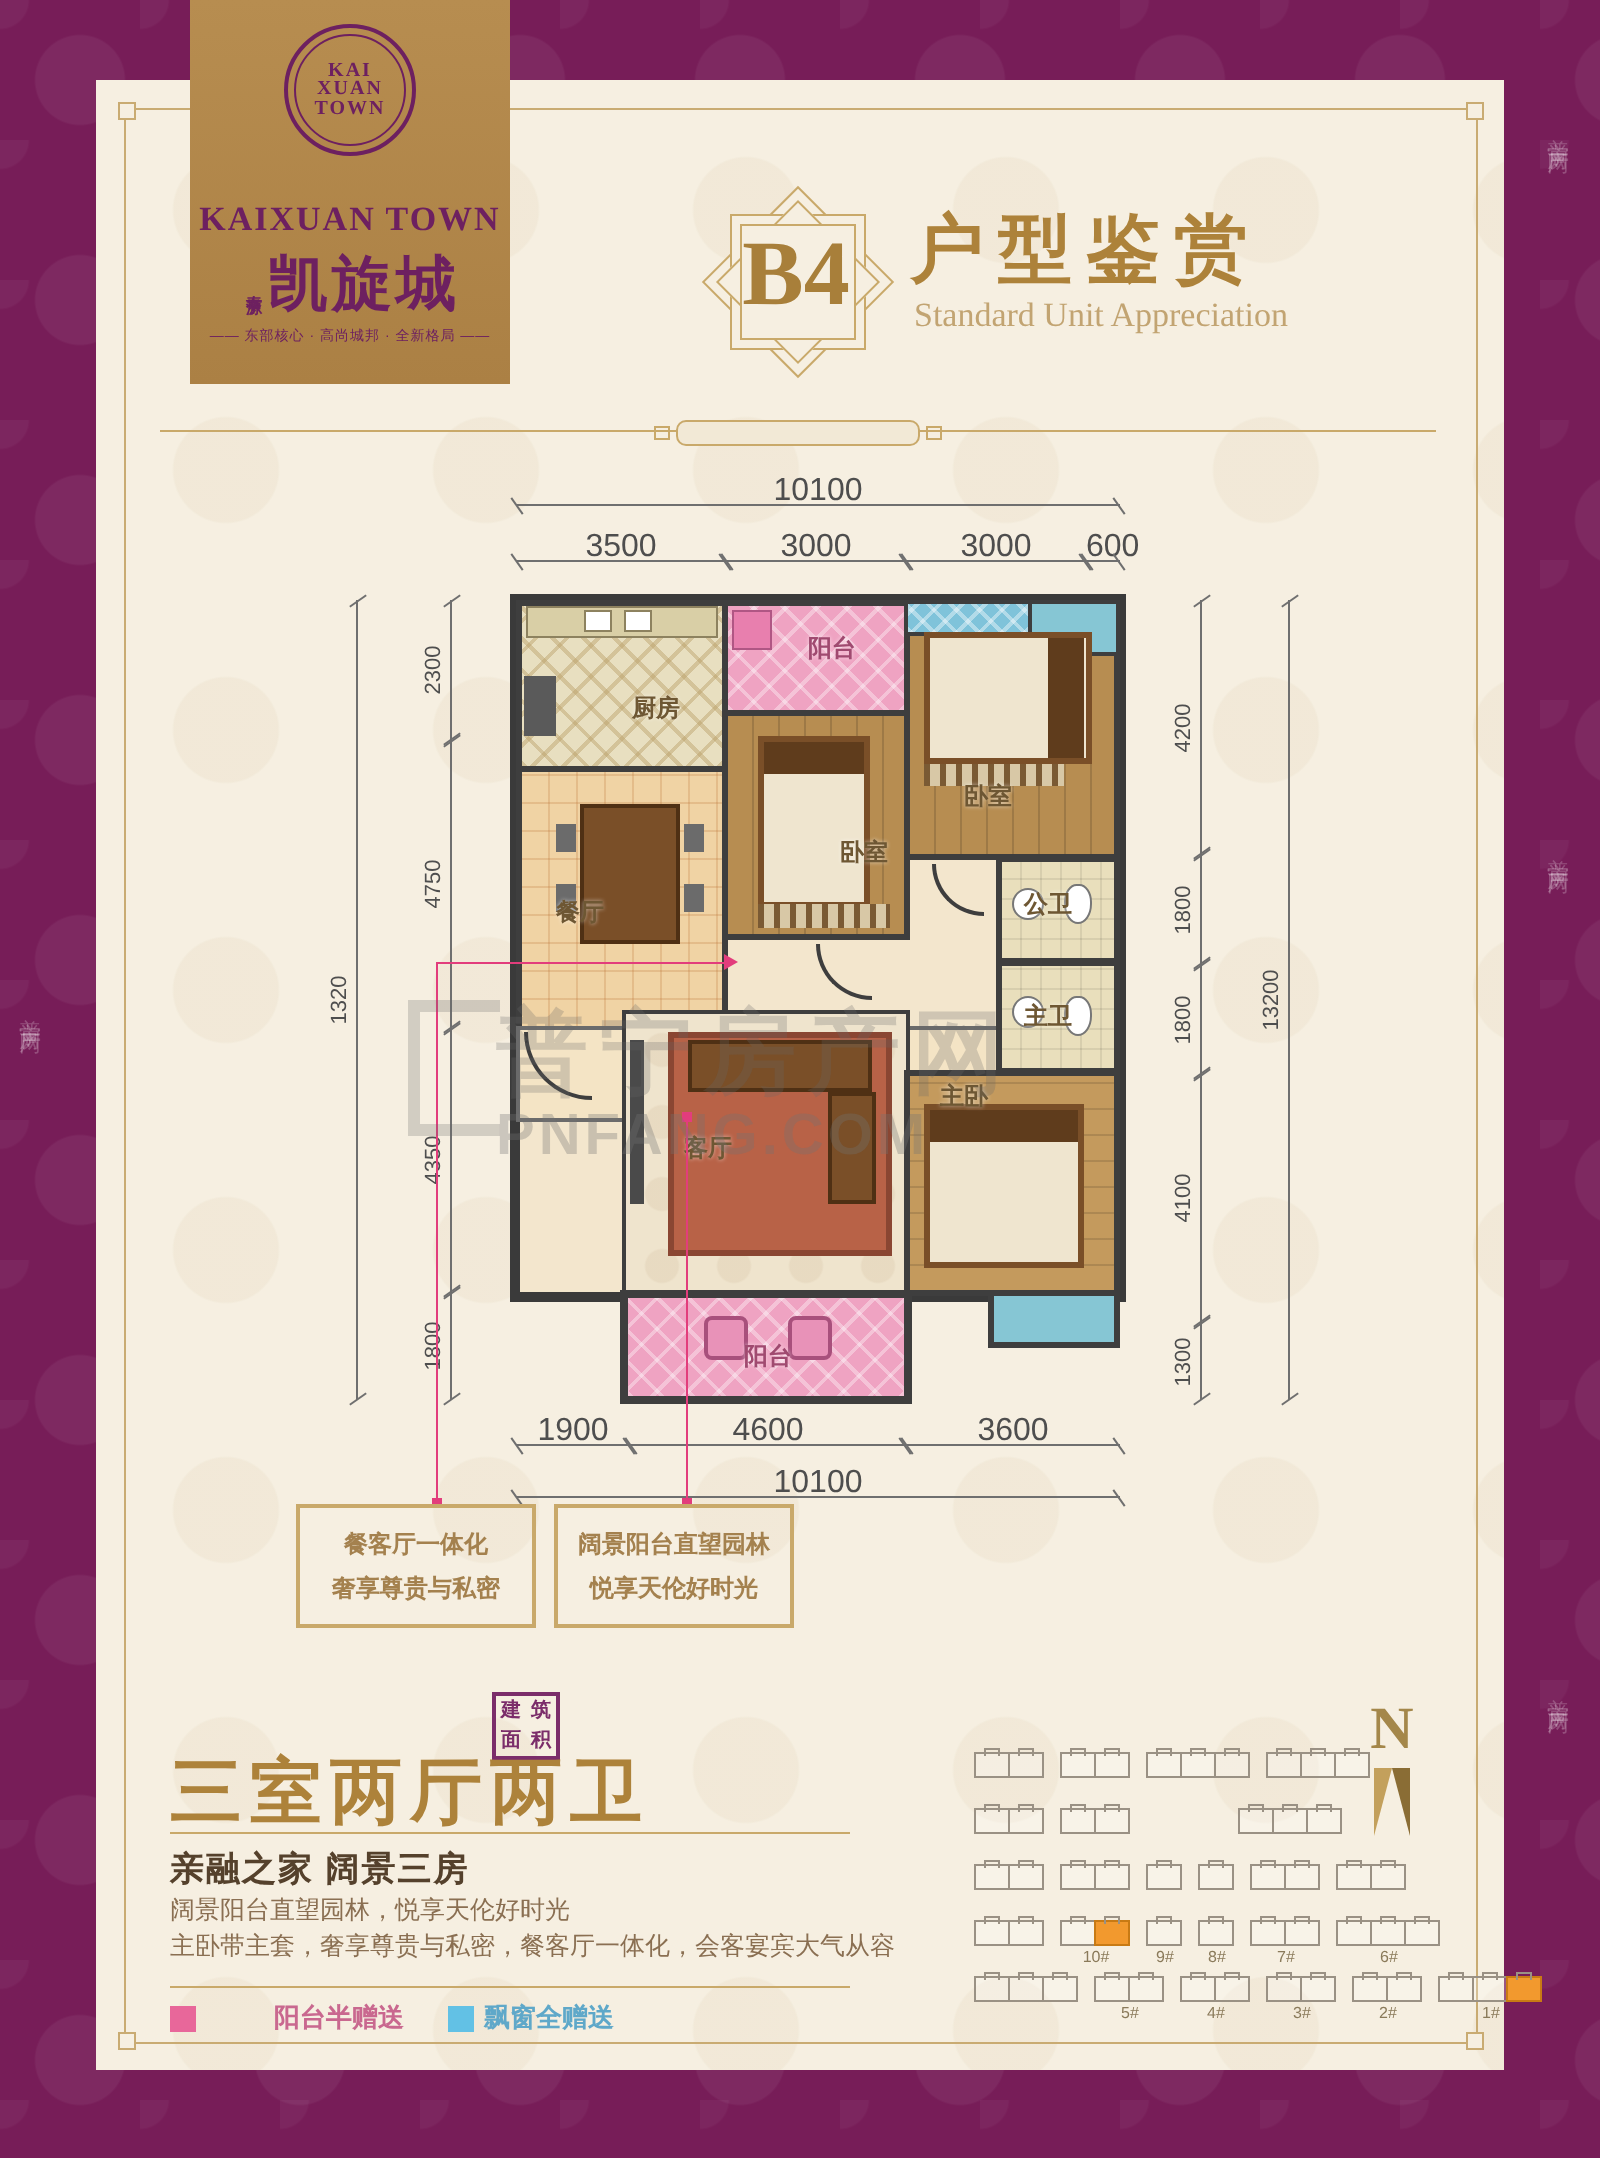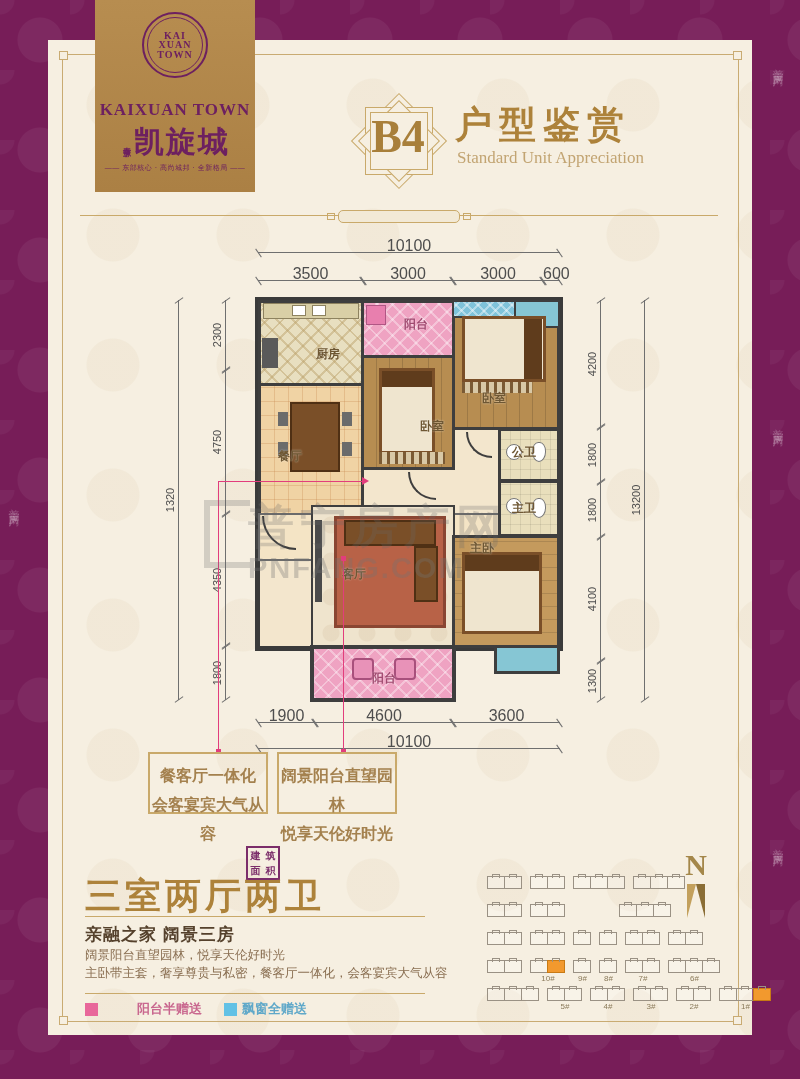--- a/index.html
+++ b/index.html
@@ -76,21 +76,21 @@
   .dim-v:before,.dim-v:after{content:"";position:absolute;left:-5px;width:10px;height:1px;background:#6f6f6f;transform:rotate(-35deg);}
   .dim-v:before{top:0}.dim-v:after{bottom:0}
   .dim-v>span{position:absolute;top:50%;left:-9px;transform:translate(-50%,-50%) rotate(-90deg);font-size:11px;color:#4e4e4e;white-space:nowrap;}
   
   .wm{position:absolute;left:248px;top:496px;z-index:9;pointer-events:none;}
   .wm .cn{font-size:46px;font-weight:bold;color:rgba(105,105,105,0.26);letter-spacing:6px;}
   .wm .en{font-size:29px;font-weight:bold;color:rgba(115,115,115,0.33);letter-spacing:2px;margin-top:-6px;}
   .wm .bracket{position:absolute;left:-44px;top:4px;width:40px;height:56px;border:6px solid rgba(105,105,105,0.25);border-right:none;}
   
   .callout{position:absolute;box-sizing:border-box;border:2px solid #c9a96a;text-align:center;
-    font-size:16px;color:#a4814e;font-weight:bold;line-height:1.8;padding-top:8px;z-index:8;}
+    font-size:12px;color:#a4814e;font-weight:bold;line-height:1.8;padding-top:8px;z-index:8;}
   .pinkline{position:absolute;background:#e23d7c;z-index:7;}
   .pinkdot{position:absolute;width:5px;height:5px;background:#e23d7c;z-index:7;}
   .pinkarrow{position:absolute;width:0;height:0;border-top:4px solid transparent;border-bottom:4px solid transparent;border-left:7px solid #e23d7c;z-index:7;}
   
   .area-line{position:absolute;left:85px;top:838px;color:#7b2d6a;font-weight:bold;}
   .area-line .big{font-size:34px;letter-spacing:1px;}
   .area-line sup{font-size:16px;}
   .seal{position:absolute;left:246px;top:846px;width:30px;height:30px;border:2px solid #7b2d6a;
     display:grid;grid-template-columns:1fr 1fr;place-items:center;font-size:10px;color:#7b2d6a;font-weight:bold;line-height:1;}
   .layout-line{position:absolute;left:85px;top:872px;font-size:36px;font-weight:bold;color:#ad823a;letter-spacing:4px;}
@@ -293,21 +293,21 @@
   <div class="pinkline" style="left:218px;top:481px;width:144px;height:1px;"></div>
   <div class="pinkarrow" style="left:362px;top:477px;"></div>
   <div class="pinkline" style="left:218px;top:481px;width:1px;height:271px;"></div>
   <div class="pinkdot" style="left:216px;top:749px;"></div>
   <div class="pinkdot" style="left:341px;top:556px;"></div>
   <div class="pinkline" style="left:343px;top:558px;width:1px;height:194px;"></div>
   <div class="pinkdot" style="left:341px;top:749px;"></div>
 
   <div class="callout" style="left:148px;top:752px;width:120px;height:62px;">
     <div>餐客厅一体化</div>
-    <div>会客宴宾大气从容</div>
+    <div>奢享尊贵与私密</div>
   </div>
   <div class="callout" style="left:277px;top:752px;width:120px;height:62px;">
     <div>阔景阳台直望园林</div>
     <div>悦享天伦好时光</div>
   </div>
 
   <div class="seal">
     <span>建</span>
       <span>筑</span>
     <span>面</span>

